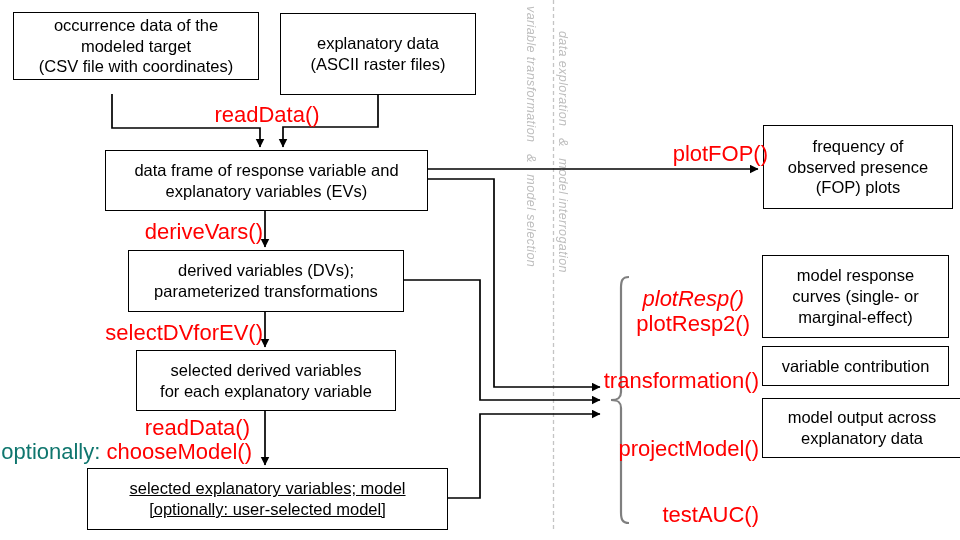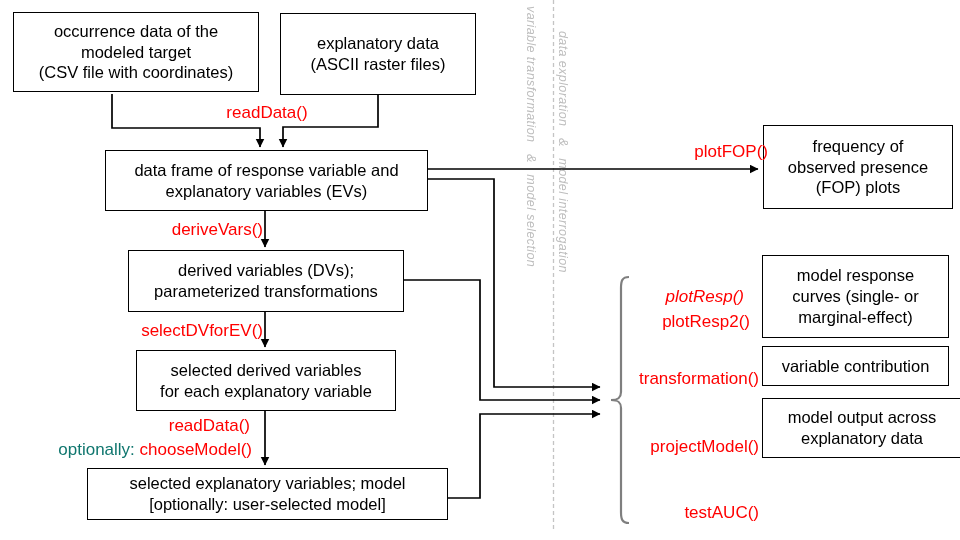--- a/index.html
+++ b/index.html
@@ -8,21 +8,21 @@
     font-family:"Liberation Sans", sans-serif; color:#000; overflow:hidden;
   }
   #wires { position:absolute; left:0; top:0; width:960px; height:540px; }
   .box {
     position:absolute; background:#ffffff; border:1.6px solid #000000;
     display:flex; align-items:center; justify-content:center;
     text-align:center; white-space:pre-line;
     font-size:16.5px; line-height:1.26; box-sizing:border-box; z-index:2;
   }
   .fn {
-    position:absolute; color:#ff0000; font-size:17px; line-height:1;
+    position:absolute; color:#ff0000; font-size:22px; line-height:1;
     white-space:nowrap; z-index:3;
   }
   .fn .black { color:#0f766e; }
   .center { text-align:center; }
   .right { text-align:right; }
   .section-label {
     position:absolute; writing-mode:vertical-rl; text-orientation:sideways;
     font-style:italic; font-size:12.5px; letter-spacing:0.4px;
     color:#bdbdbd; white-space:pre; z-index:1;
   }
@@ -62,32 +62,32 @@
       <polyline points="447,498 480,498 480,414 600,414" marker-end="url(#arr)"></polyline>
     </g>
 
     <path d="M629,277 C622,277 621,281 621,288 L621,392 C621,398 618,400 611,400
              C618,400 621,402 621,408 L621,512 C621,519 622,523 629,523" stroke="#7f7f7f" stroke-width="2.2" fill="none"></path>
   </svg>
 
   <div class="section-label" style="left:524px; top:6px;">variable transformation   &amp;   model selection</div>
   <div class="section-label" style="left:556px; top:31px;">data exploration   &amp;   model interrogation</div>
 
-  <div class="box" style="left:13px; top:12px; width:246px; height:80px;">occurrence data of the
+  <div class="box" style="left:13px; top:12px; width:246px; height:68px;">occurrence data of the
 modeled target
 (CSV file with coordinates)</div>
   <div class="box" style="left:280px; top:13px; width:196px; height:82px;">explanatory data
 (ASCII raster files)</div>
   <div class="box" style="left:105px; top:150px; width:323px; height:61px;">data frame of response variable and
 explanatory variables (EVs)</div>
   <div class="box" style="left:128px; top:250px; width:276px; height:62px;">derived variables (DVs);
 parameterized transformations</div>
   <div class="box" style="left:136px; top:350px; width:260px; height:61px;">selected derived variables
 for each explanatory variable</div>
-  <div class="box" style="left:87px; top:468px; width:361px; height:52px;">selected explanatory variables; model
+  <div class="box" style="left:87px; top:468px; width:361px; height:62px;text-decoration:underline;">selected explanatory variables; model
 [optionally: user-selected model]</div>
   <div class="box" style="left:763px; top:125px; width:190px; height:84px;">frequency of
 observed presence
 (FOP) plots</div>
   <div class="box" style="left:762px; top:255px; width:187px; height:83px;">model response
 curves (single- or
 marginal-effect)</div>
   <div class="box" style="left:762px; top:346px; width:187px; height:40px;">variable contribution</div>
   <div class="box" style="left:762px; top:398px; width:200px; height:60px;">model output across
 explanatory data</div>

